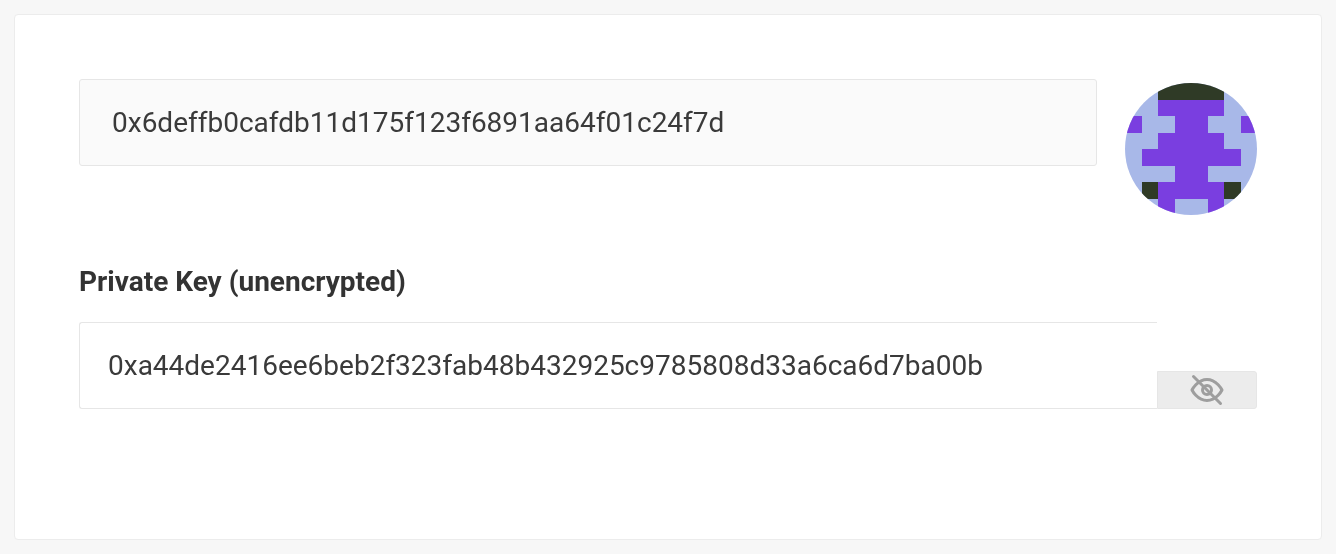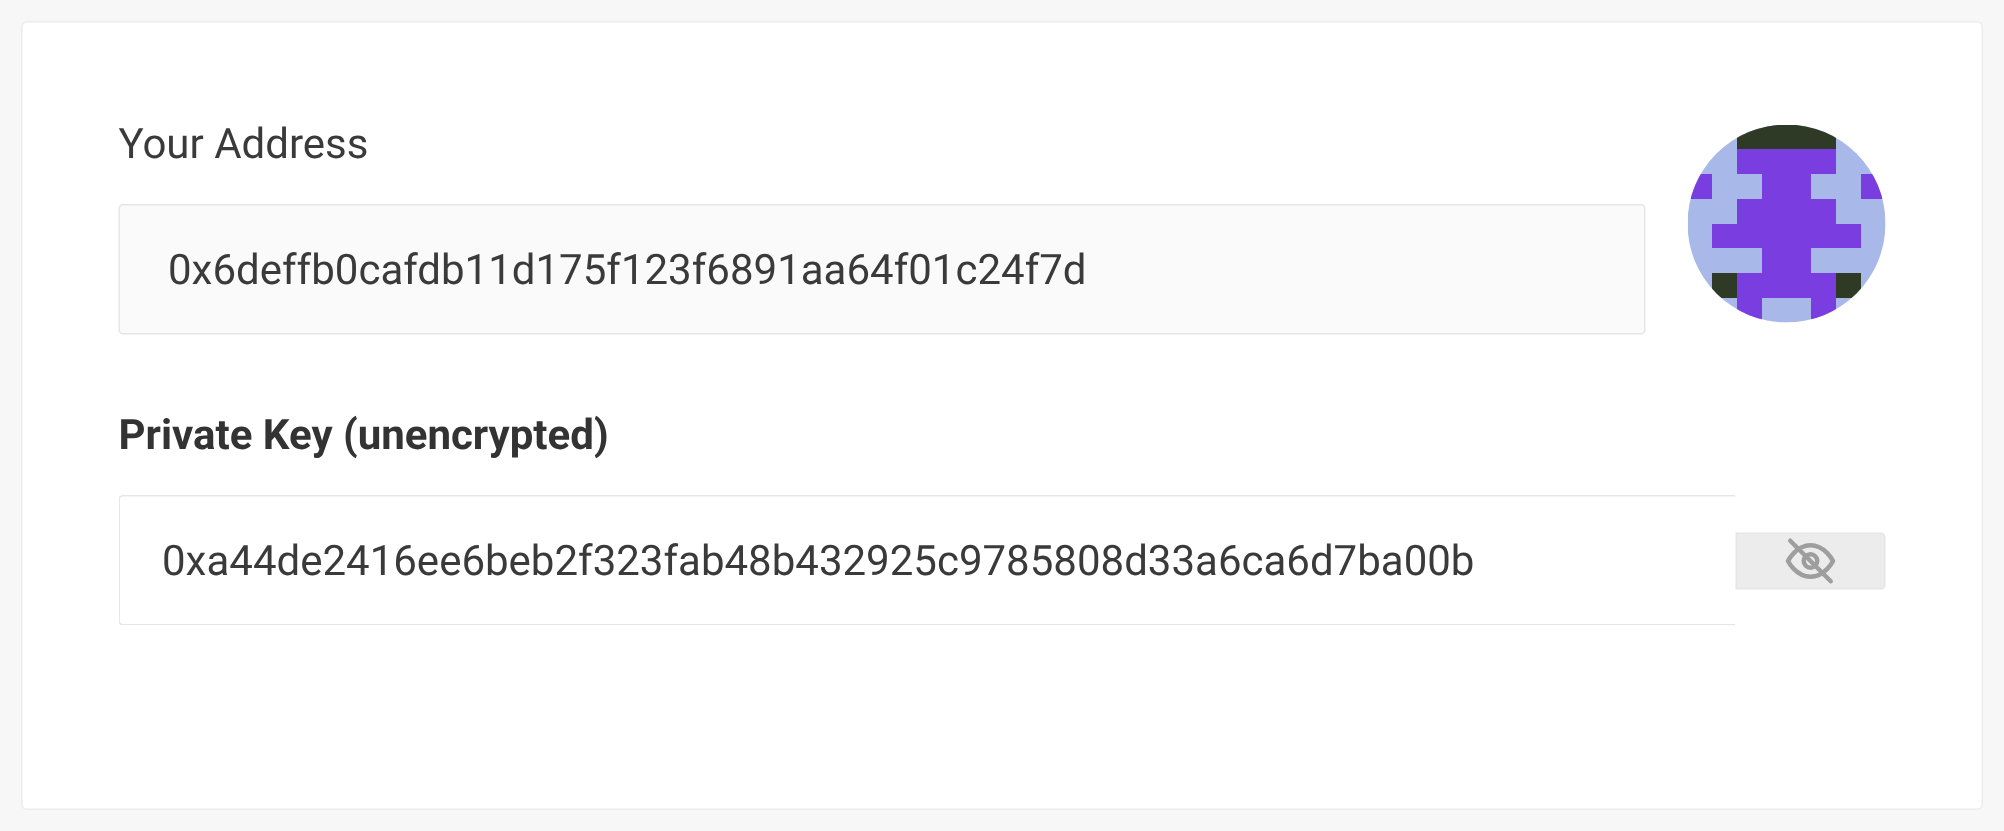--- a/index.html
+++ b/index.html
@@ -67,21 +67,21 @@
       flex-shrink: 0;
       margin-top: 4px;
     }
     .identicon svg {
       display: block;
       width: 100%;
       height: 100%;
     }
     .key-row {
       display: flex;
-      align-items: center;
+      align-items: flex-end;
     }
     .key-input {
       background: #ffffff;
       border: 1px solid #e6e6e6;
       border-right: none;
       border-radius: 3px 0 0 3px;
       padding: 26px 28px;
       font-size: 28px;
       color: #3a3a3a;
       flex: 1;
@@ -107,21 +107,20 @@
       height: 36px;
     }
   </style>
 </head>
 <body>
 
 <div class="card">
 
   <div class="section address-row">
     <div class="address-col">
-      <span class="label">Your Address</span>
       <input class="input-box" type="text" readonly="" value="0x6deffb0cafdb11d175f123f6891aa64f01c24f7d" style="">
     </div>
     <div class="identicon">
       <svg viewBox="0 0 8 8" shape-rendering="crispEdges">
         <rect width="8" height="8" fill="#a8b8e8"></rect>
 
         <rect x="2" y="0" width="1" height="1" fill="#2f3a26"></rect>
         <rect x="3" y="0" width="1" height="1" fill="#2f3a26"></rect>
         <rect x="4" y="0" width="1" height="1" fill="#2f3a26"></rect>
         <rect x="5" y="0" width="1" height="1" fill="#2f3a26"></rect>

